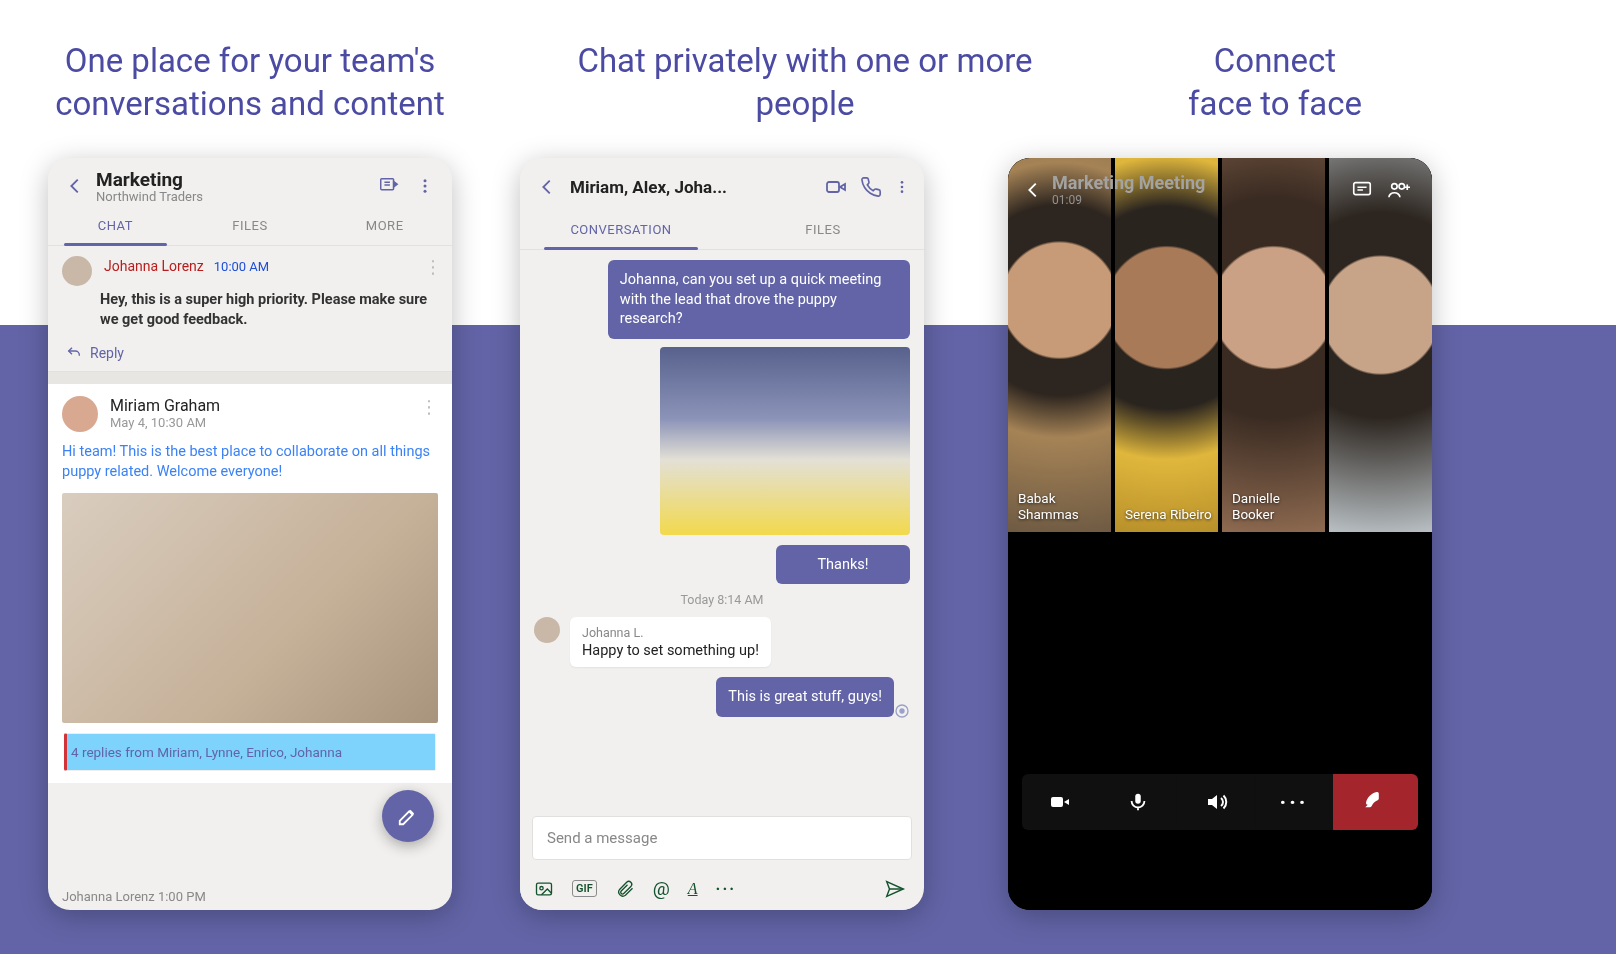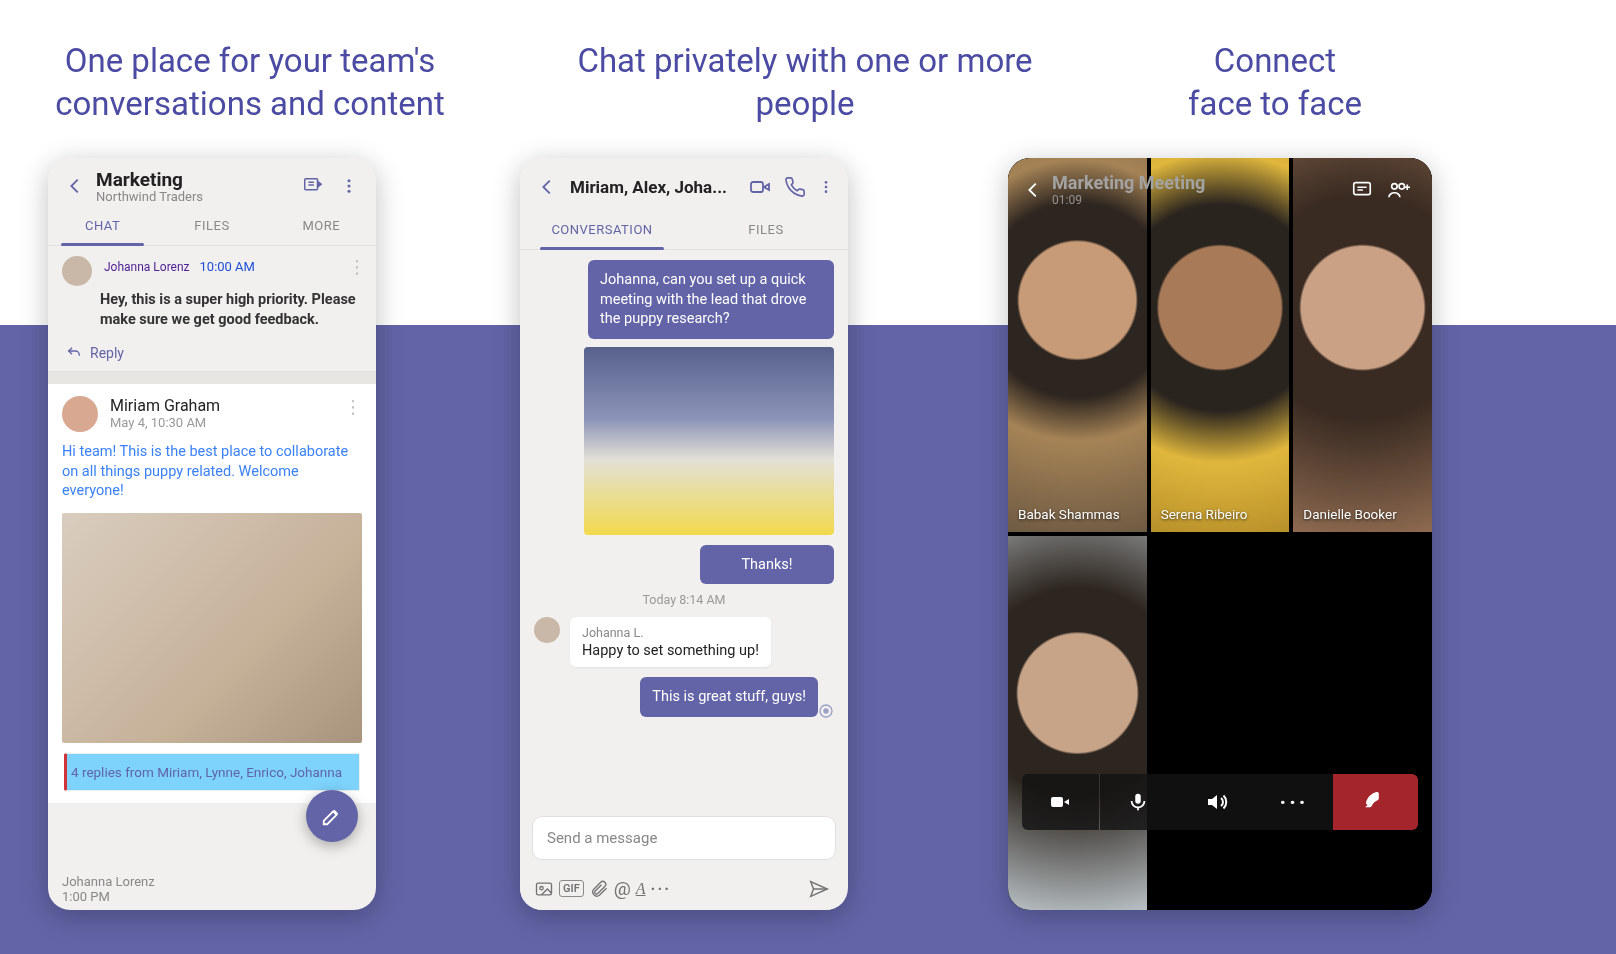--- a/index.html
+++ b/index.html
@@ -3,21 +3,21 @@
 <meta charset="utf-8">
 <style>
   html,body{margin:0;padding:0;background:#ffffff;font-family:-apple-system,BlinkMacSystemFont,"Segoe UI",Roboto,Arial,sans-serif;}
   .stage{position:relative;width:1616px;height:954px;overflow:hidden;}
   .bg-band{position:absolute;left:0;right:0;top:325px;bottom:0;background:#6264a7;}
   .panel-title{position:absolute;top:40px;width:480px;text-align:center;color:#4b4ba3;font-size:33px;line-height:1.3;font-weight:400;}
   .t1{left:10px;width:480px;}
   .t2{left:570px;width:470px;}
   .t3{left:1040px;width:470px;}
 
-  .phone{position:absolute;top:158px;width:328px;height:752px;border-radius:22px;background:#f1f0ee;box-shadow:0 6px 28px rgba(0,0,0,.25);overflow:hidden;}
+  .phone{position:absolute;top:158px;width:404px;height:752px;border-radius:22px;background:#f1f0ee;box-shadow:0 6px 28px rgba(0,0,0,.25);overflow:hidden;}
   .phone1{left:48px;}
   .phone2{left:520px;}
   .phone3{left:1008px;width:424px;background:#000;}
 
   
   .hdr{display:flex;align-items:center;padding:10px 10px 4px 10px;background:#f1f0ee;}
   .back{color:#6264a7;font-size:26px;padding:4px 6px;}
   .ttl{flex:1;padding-left:4px;}
   .ttl .t{font-size:19px;font-weight:700;color:#222;}
   .ttl .s{font-size:13px;color:#888;margin-top:-2px;}
@@ -27,21 +27,21 @@
   .tabs{display:flex;background:#f1f0ee;border-bottom:1px solid #e3e1df;}
   .tab{flex:1;text-align:center;padding:10px 0 12px 0;font-size:13px;letter-spacing:.5px;color:#888;position:relative;}
   .tab.active{color:#6264a7;}
   .tab.active::after{content:"";position:absolute;left:12%;right:12%;bottom:-1px;height:3px;background:#6264a7;border-radius:2px;}
 
   .msg{background:#f1f0ee;padding:10px 14px 4px 14px;position:relative;}
   .avatar{width:30px;height:30px;border-radius:50%;background:#c9b8a8;display:inline-block;vertical-align:top;}
   .avatar.av2{background:#d8a890;}
   .avatar.sm{width:26px;height:26px;}
   .msg .meta{display:inline-block;vertical-align:top;margin-left:8px;}
-  .msg .name{font-size:12px;color:#4c1d95;}
+  .msg .name{font-size:14px;color:#b91c1c;}
   .msg .time{font-size:13px;color:#1d4ed8;margin-left:6px;}
   .msg .body{font-size:14.5px;color:#333;margin:4px 0 2px 38px;line-height:1.35;font-weight:bold;}
   .msg .dots{position:absolute;right:10px;top:10px;color:#bbb;font-size:18px;}
   .reply-row{padding:10px 18px;font-size:14px;color:#6264a7;display:flex;align-items:center;gap:8px;border-bottom:1px solid #e3e1df;}
   .gap{height:12px;background:#e8e6e3;}
   .card{background:#fff;padding:12px 14px;}
   .card .head{display:flex;align-items:flex-start;}
   .card .meta2{margin-left:12px;}
   .card .name{font-size:16px;color:#222;}
   .card .time{font-size:13px;color:#999;}
@@ -61,31 +61,31 @@
   .tabs2 .tab{flex:1;}
   .chat{padding:10px 14px 0 14px;background:#f1f0ee;}
   .bubble{max-width:74%;padding:10px 12px;border-radius:6px;font-size:14.5px;line-height:1.35;margin-bottom:8px;}
   .out{background:#6264a7;color:#fff;margin-left:auto;}
   .imgbub{width:250px;height:188px;border-radius:4px;margin-left:auto;margin-bottom:10px;background:linear-gradient(180deg,#57618c 0%,#8b93b8 38%,#e3e0d6 60%,#f2d94c 100%);}
   .daysep{text-align:center;font-size:12.5px;color:#999;margin:6px 0 10px 0;}
   .inrow{display:flex;align-items:flex-start;gap:10px;margin-bottom:10px;}
   .inbub{background:#fff;border-radius:6px;padding:8px 12px;font-size:14.5px;color:#222;box-shadow:0 1px 2px rgba(0,0,0,.06);}
   .inbub .sn{font-size:12.5px;color:#888;margin-bottom:2px;}
   .seen{float:right;margin-top:-2px;color:#9aa0c7;}
-  .composer{position:absolute;left:12px;right:12px;bottom:50px;background:#fff;border:1px solid #e2e0de;border-radius:10px;padding:12px 14px;font-size:15px;color:#888;}
-  .tools{position:absolute;left:0;right:4px;bottom:0;display:flex;align-items:center;padding:10px 14px;gap:5px;color:#737373;background:#f1f0ee;}
+  .composer{position:absolute;left:12px;right:12px;bottom:50px;background:#fff;border:1px solid #e2e0de;border-radius:4px;padding:12px 14px;font-size:15px;color:#888;}
+  .tools{position:absolute;left:0;right:4px;bottom:0;display:flex;align-items:center;padding:10px 14px;gap:18px;color:#14532d;background:#f1f0ee;}
   .tools .send{margin-left:auto;}
 
   
   .vhdr{position:absolute;top:0;left:0;right:0;display:flex;align-items:center;padding:14px 14px;color:#a3a3a3;z-index:3;}
   .vhdr .vt{flex:1;padding-left:8px;}
   .vhdr .vt .a{font-size:18px;font-weight:700;}
   .vhdr .vt .b{font-size:12px;opacity:.85;}
   .vhdr .vico{padding:0 7px;}
-  .grid{position:absolute;inset:0;display:grid;grid-template-columns:1fr 1fr 1fr;grid-template-rows:1fr 1fr;gap:4px;background:#000;}
+  .grid{position:absolute;inset:0;display:grid;grid-template-columns:1fr 1fr 1fr 1fr;grid-template-rows:1fr 1fr;gap:4px;background:#000;}
   .tile{position:relative;overflow:hidden;}
   .tile .face{position:absolute;inset:0;}
   .tile .nm{position:absolute;left:10px;bottom:10px;color:#fff;font-size:13.5px;text-shadow:0 1px 3px rgba(0,0,0,.7);}
   .f1{background:radial-gradient(circle at 50% 38%,#c79b77 0 24%,#2d251f 25% 40%,#a58356 58%,#6e5a43 100%);}
   .f2{background:radial-gradient(circle at 50% 40%,#caa184 0 26%,#3a2b22 27% 48%,#8e6a50 100%);}
   .f3{background:radial-gradient(circle at 50% 40%,#a87a58 0 26%,#2a241f 27% 44%,#e0b73c 66%,#b8902a 100%);}
   .f4{background:radial-gradient(circle at 50% 42%,#c7a388 0 26%,#2d2620 27% 46%,#b9c0c4 100%);}
   .ctrlbar{position:absolute;left:14px;right:14px;bottom:80px;height:56px;border-radius:6px;display:flex;z-index:3;overflow:hidden;}
   .ctrl{flex:1;display:flex;align-items:center;justify-content:center;background:rgba(20,20,20,.82);}
   .ctrl svg,.ctrl span{color:#fff;}

